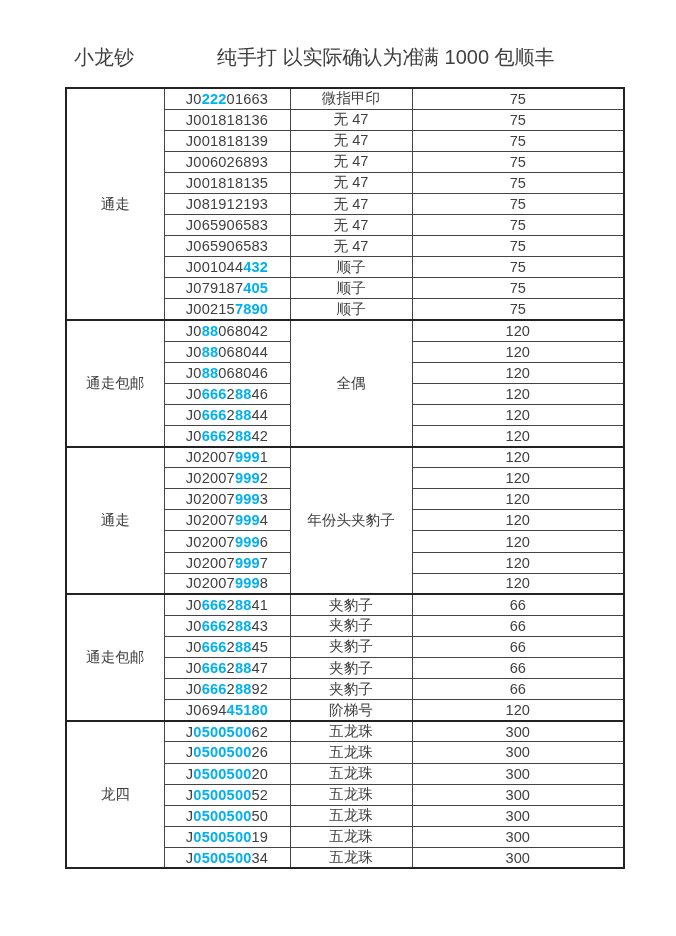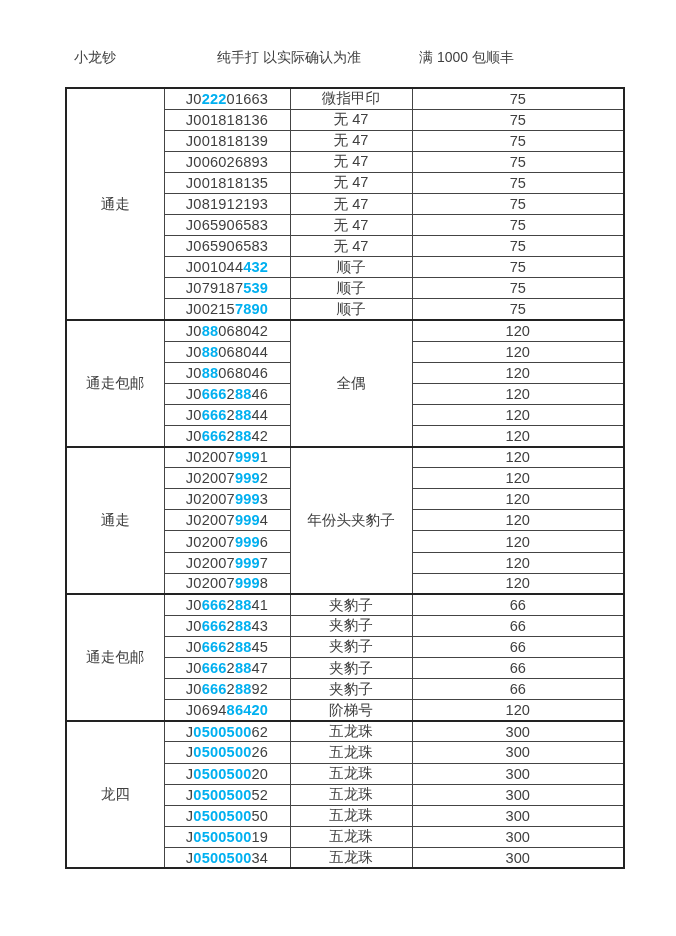--- a/index.html
+++ b/index.html
@@ -10,21 +10,21 @@
   }
   *{box-sizing:border-box;}
   html,body{margin:0;padding:0;}
   body{
     width:676px;height:936px;position:relative;background:#ffffff;
     font-family:"Liberation Sans","DejaVu Sans",sans-serif;
     color:var(--text);
   }
   .caption{
     position:absolute;top:47px;height:20px;line-height:20px;
-    font-size:14px;white-space:pre;color:var(--text);
+    font-size:20px;white-space:pre;color:var(--text);
   }
   .caption.title{left:74px;}
   .caption.note{left:174px;margin-left:43px;}
   .caption.shipping{left:419px;}
   table.price-table{
     position:absolute;left:65px;top:87px;width:558px;
     border-collapse:collapse;table-layout:fixed;
     border:2px solid var(--border-thick);
     font-size:14.6px;color:var(--text);
   }
@@ -93,21 +93,21 @@
         <td class="serial-cell"><span>J065906583</span></td>
         <td>无 47</td>
         <td>75</td>
       </tr>
       <tr>
         <td class="serial-cell"><span>J001044</span><span class="hl">432</span></td>
         <td>顺子</td>
         <td>75</td>
       </tr>
       <tr>
-        <td class="serial-cell"><span>J079187</span><span class="hl">539</span></td>
+        <td class="serial-cell"><span>J079187</span><span class="hl">405</span></td>
         <td>顺子</td>
         <td>75</td>
       </tr>
       <tr>
         <td class="serial-cell"><span>J00215</span><span class="hl">7890</span></td>
         <td>顺子</td>
         <td>75</td>
       </tr>
       <tr class="group-start">
         <td rowspan="6">通走包邮</td>
@@ -185,21 +185,21 @@
         <td class="serial-cell"><span>J0</span><span class="hl">666</span><span>2</span><span class="hl">88</span><span>47</span></td>
         <td>夹豹子</td>
         <td>66</td>
       </tr>
       <tr>
         <td class="serial-cell"><span>J0</span><span class="hl">666</span><span>2</span><span class="hl">88</span><span>92</span></td>
         <td>夹豹子</td>
         <td>66</td>
       </tr>
       <tr>
-        <td class="serial-cell"><span>J0694</span><span class="hl">86420</span></td>
+        <td class="serial-cell"><span>J0694</span><span class="hl">45180</span></td>
         <td>阶梯号</td>
         <td>120</td>
       </tr>
       <tr class="group-start">
         <td rowspan="7">龙四</td>
         <td class="serial-cell"><span>J</span><span class="hl">0500500</span><span>62</span></td>
         <td>五龙珠</td>
         <td>300</td>
       </tr>
       <tr>

